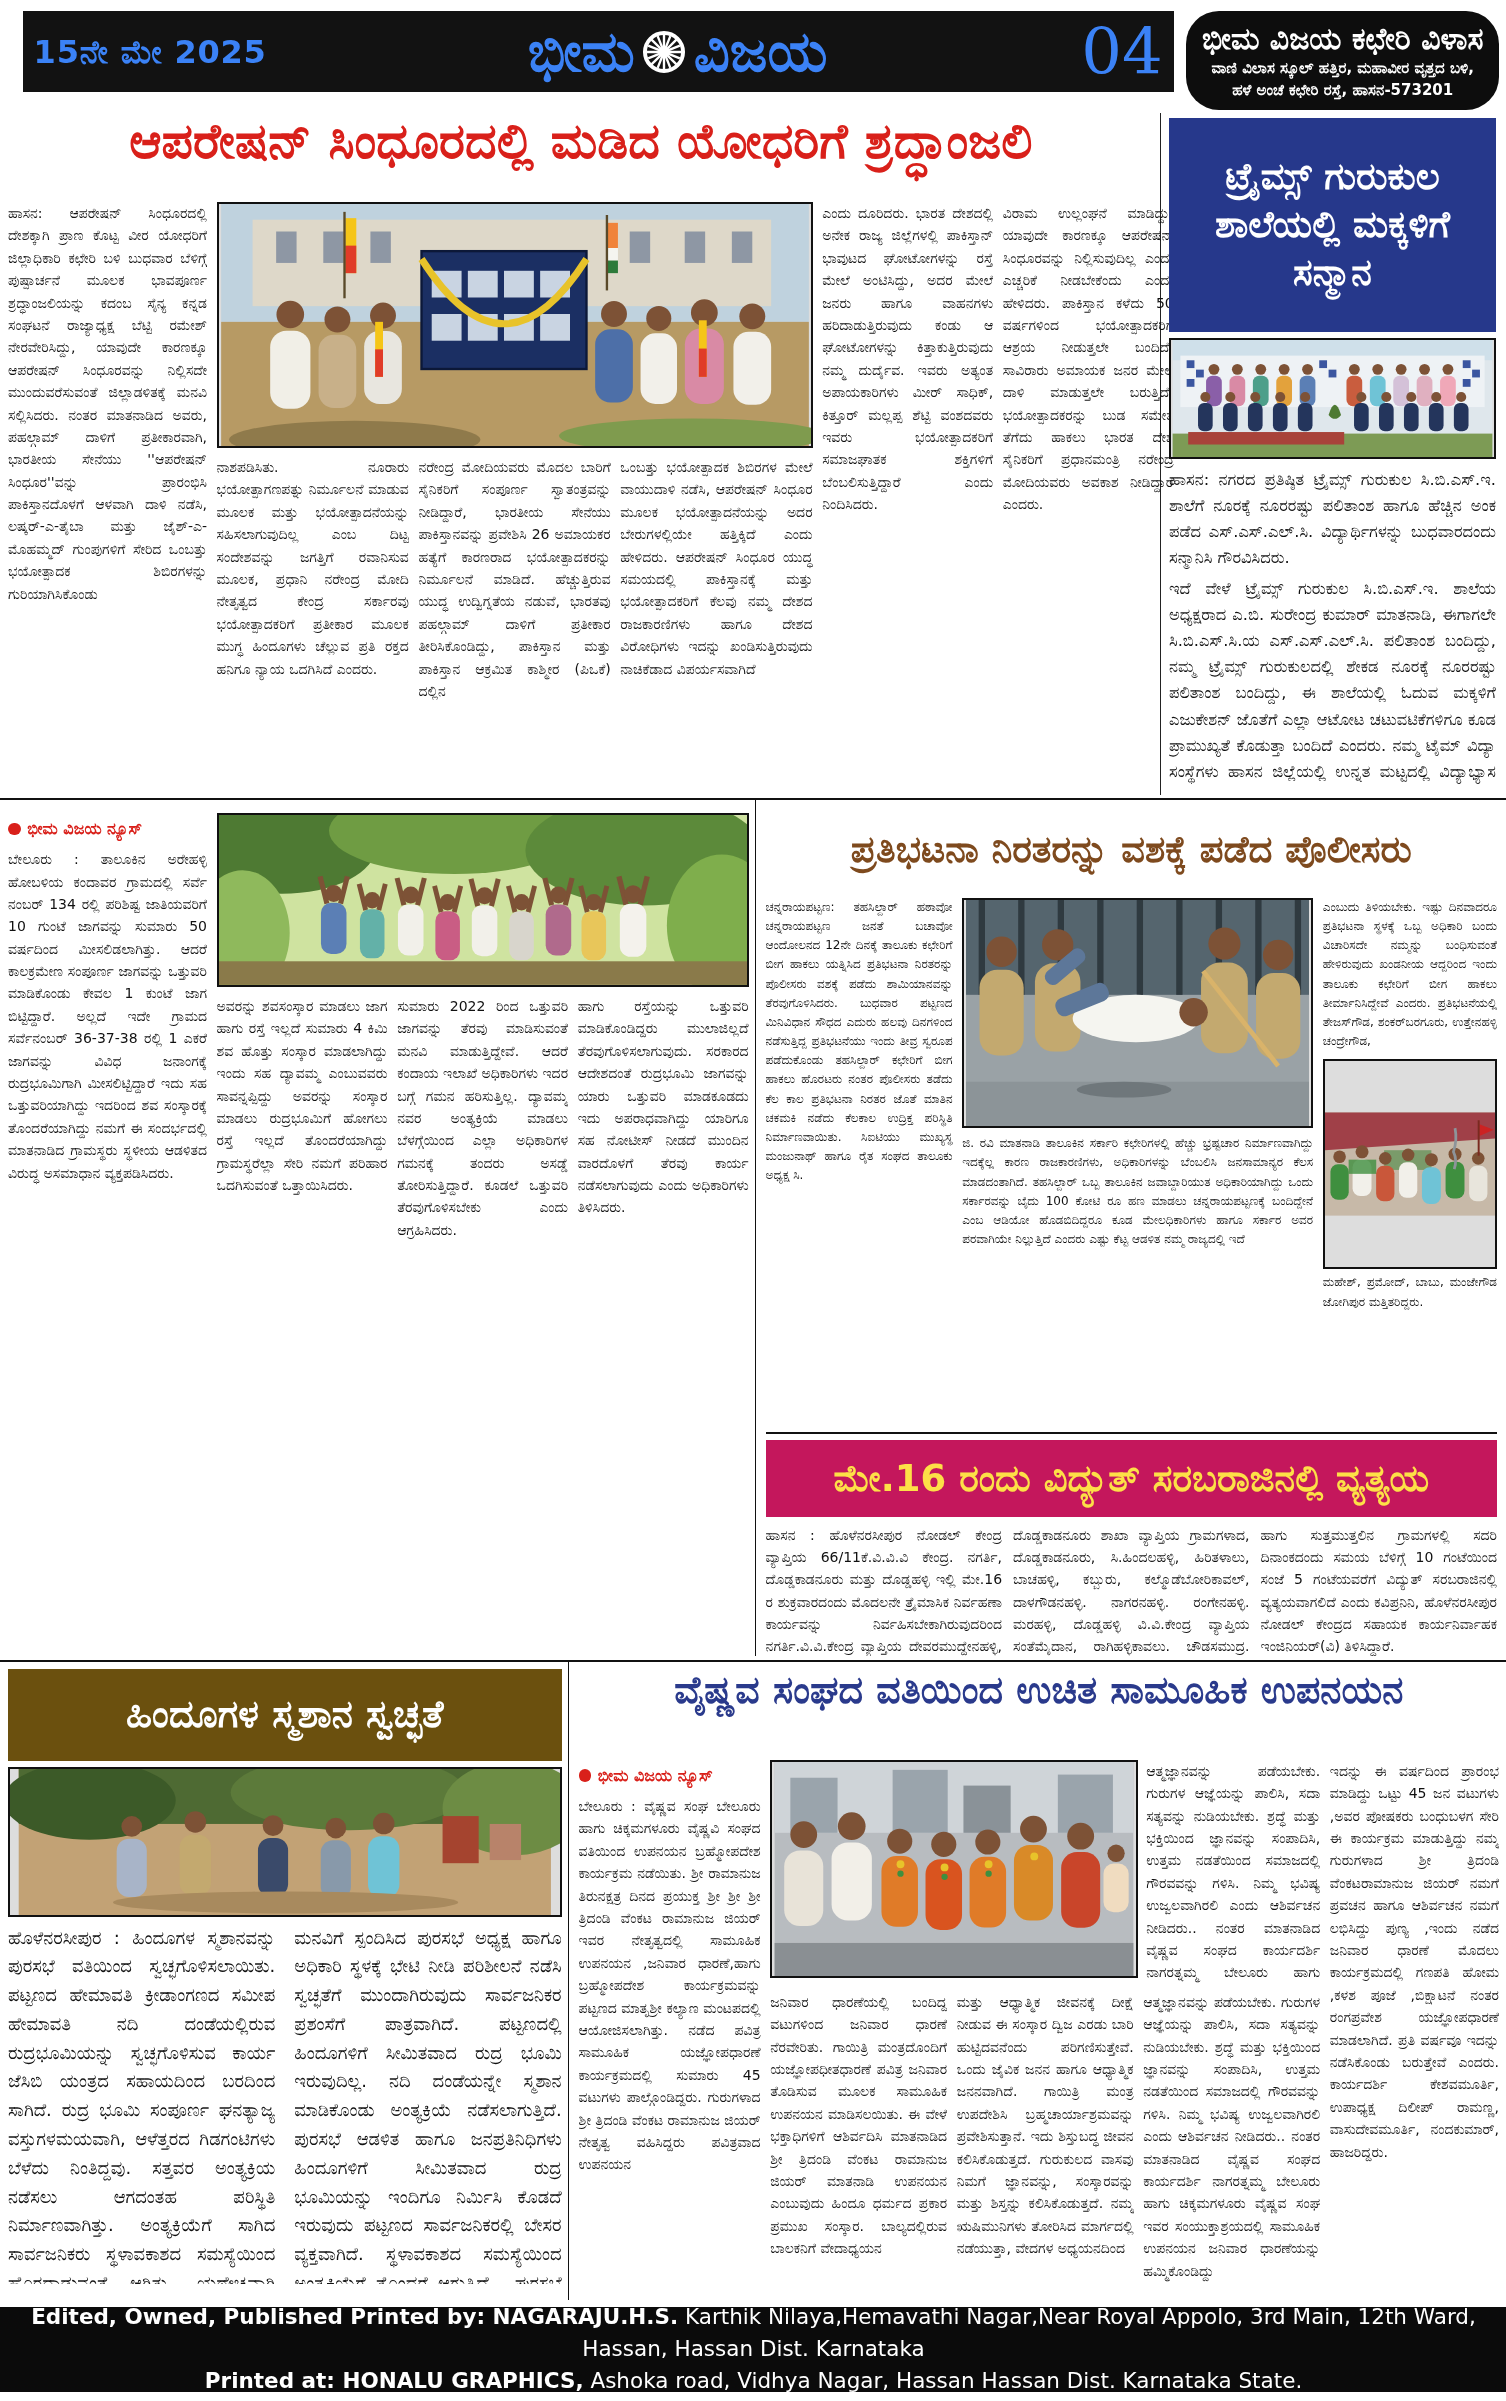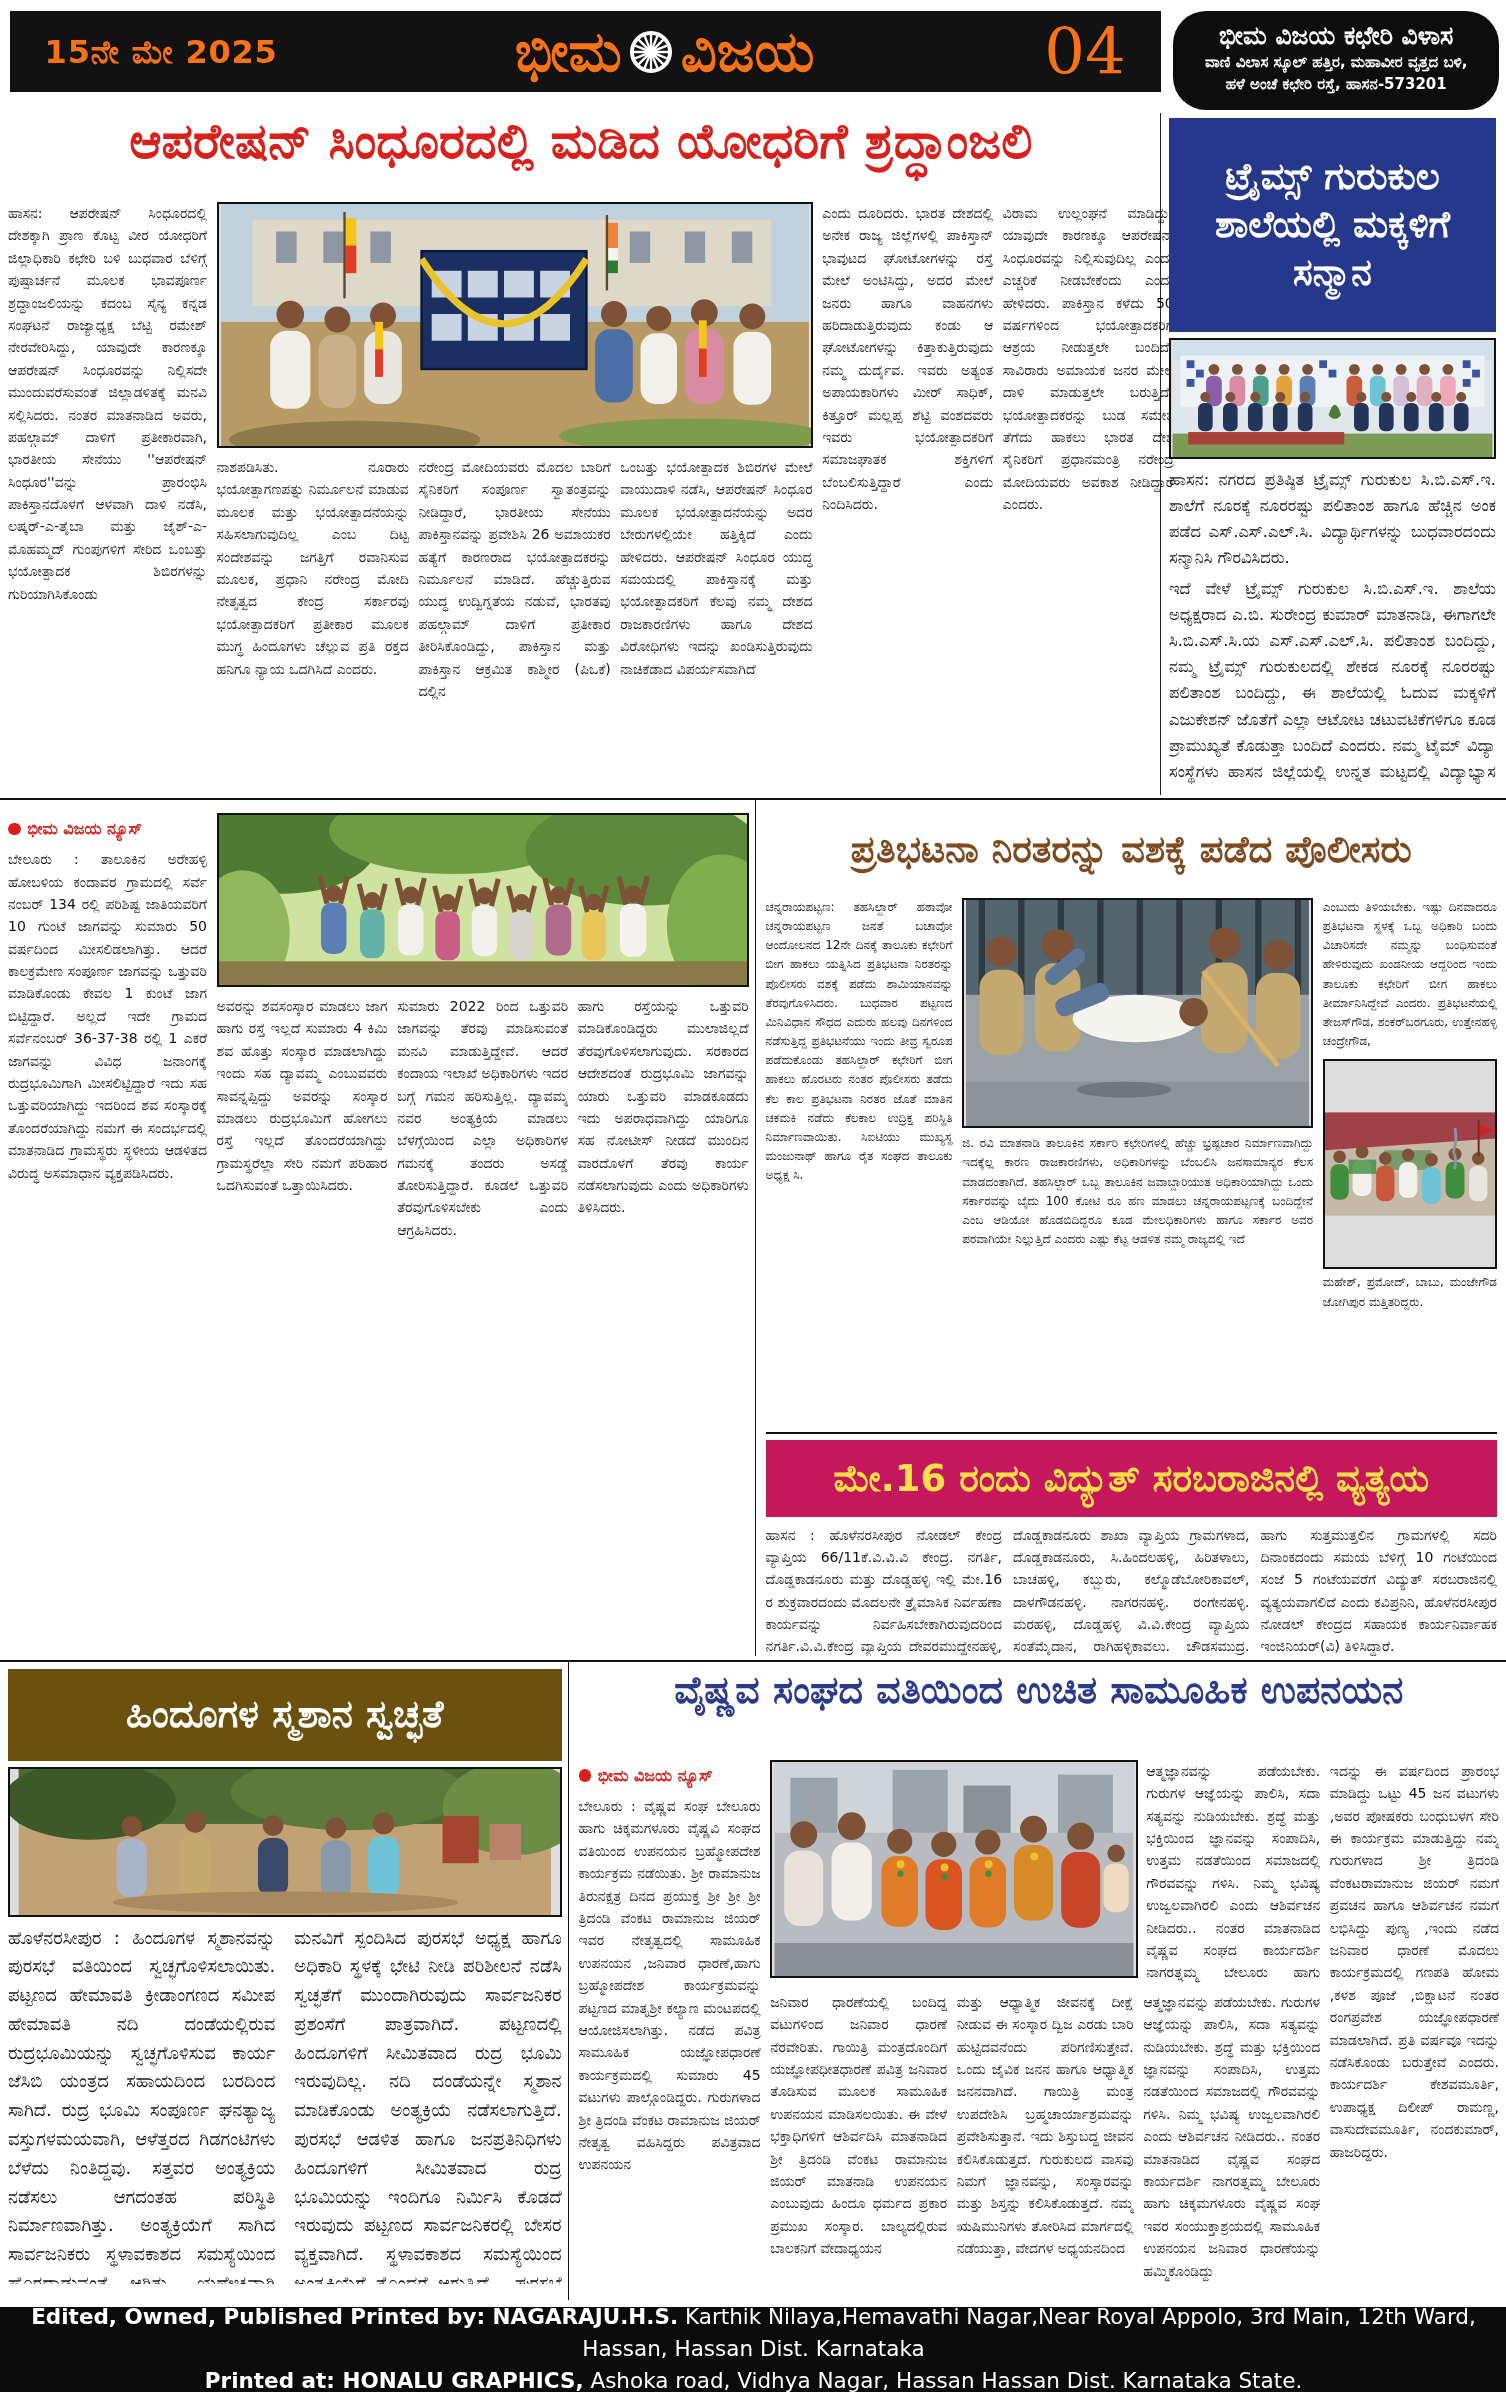--- a/index.html
+++ b/index.html
@@ -1,25 +1,25 @@
 <!DOCTYPE html>
 <html style="font-size:12.8px"><head>
 <meta charset="utf-8">
 <style>
   html,body{margin:0;padding:0;background:#ffffff;}
   .sheet{width:1507px;height:2401px;background:#fff;position:relative;overflow:hidden;
          font-family:"DejaVu Sans",sans-serif;color:#111;}
   
   .mast-row{display:flex;gap:12.8px;padding:11px 8px 0 9.6px;height:102px;}
-  .mast-bar{width:1151px;height:81px;background:#121212;color:#f97316;display:flex;align-items:center;padding:0 35px;box-sizing:border-box;}
+  .mast-bar{width:1151px;height:81px;background:#121212;color:#3b82f6;display:flex;align-items:center;padding:0 11px;box-sizing:border-box;margin-left:13px;}
   .mast-date{font-size:32px;font-weight:bold;width:255px;letter-spacing:0.8px;}
   .mast-title{flex:1;display:flex;align-items:center;justify-content:center;gap:6.4px;font-size:56px;font-weight:800;}
   .mast-page{font-size:64px;font-family:"DejaVu Serif",serif;width:96px;text-align:right;}
   .office-box{flex:1;background:#0d0d0d;border-radius:33px;color:#fff;text-align:center;padding:9.6px 8px;box-sizing:border-box;height:99px;}
-  .office-title{font-size:25px;font-weight:800;}
+  .office-title{font-size:30px;font-weight:800;}
   .office-line{font-size:15px;font-weight:700;line-height:1.5;}
   
   .jtext{text-align:justify;overflow:hidden;line-height:1.6;}
   .col{overflow:hidden;text-align:justify;line-height:1.6;}
   .byline{color:#d9201a;font-weight:800;font-size:16px;margin:3.2px 0 6.4px 0;display:flex;align-items:center;gap:6.4px;}
   .dot{width:12.8px;height:12.8px;border-radius:50%;background:#d9201a;display:inline-block;}
   .photo{border:2.4px solid #111;box-sizing:border-box;display:block;width:100%;}
   
   .main-sec{display:flex;}
   .main-left{width:1161px;border-right:1.6px solid #222;padding:3.2px 6.4px 0 8px;box-sizing:border-box;}

